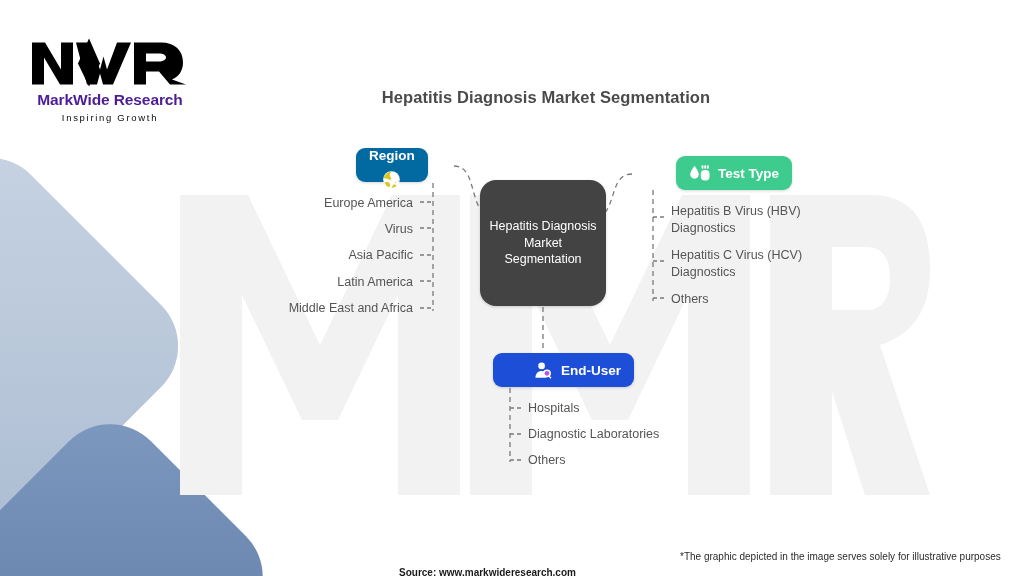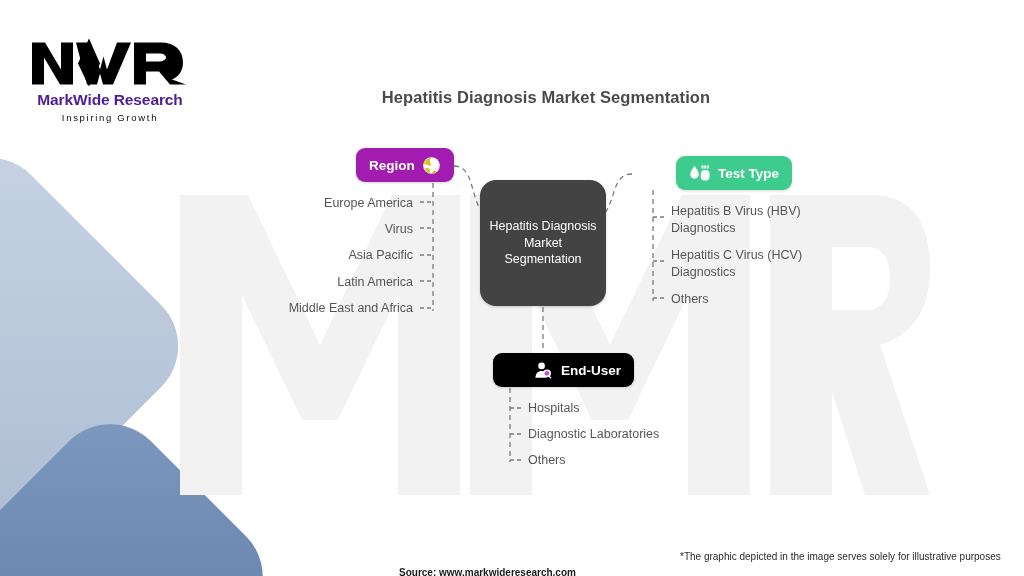--- a/index.html
+++ b/index.html
@@ -119,23 +119,23 @@
     height: 34px;
     padding: 0 13px;
     border-radius: 9px;
     color: #ffffff;
     font-size: 13.5px;
     font-weight: bold;
     white-space: nowrap;
     box-shadow: 0 1px 3px rgba(0,0,0,0.16);
   }
   .badge svg { display:block; }
-  .badge-region  { left: 356px; top: 148px; background: #a21caf; flex-direction: row; }
+  .badge-region  { left: 356px; top: 148px; background: #0369a1; flex-direction: column; }
   .badge-test    { left: 636px; top: 156px; background: #3ecb8e; margin-left: 40px; }
-  .badge-enduser { left: 493px; top: 353px; background: #000000; padding-left: 40px; }
+  .badge-enduser { left: 493px; top: 353px; background: #1d4ed8; padding-left: 40px; }
 
   
   .leaf {
     position: absolute;
     font-size: 12.5px;
     color: #555555;
     line-height: 16.5px;
     white-space: nowrap;
   }
   .leaf-right-align { text-align: right; }

